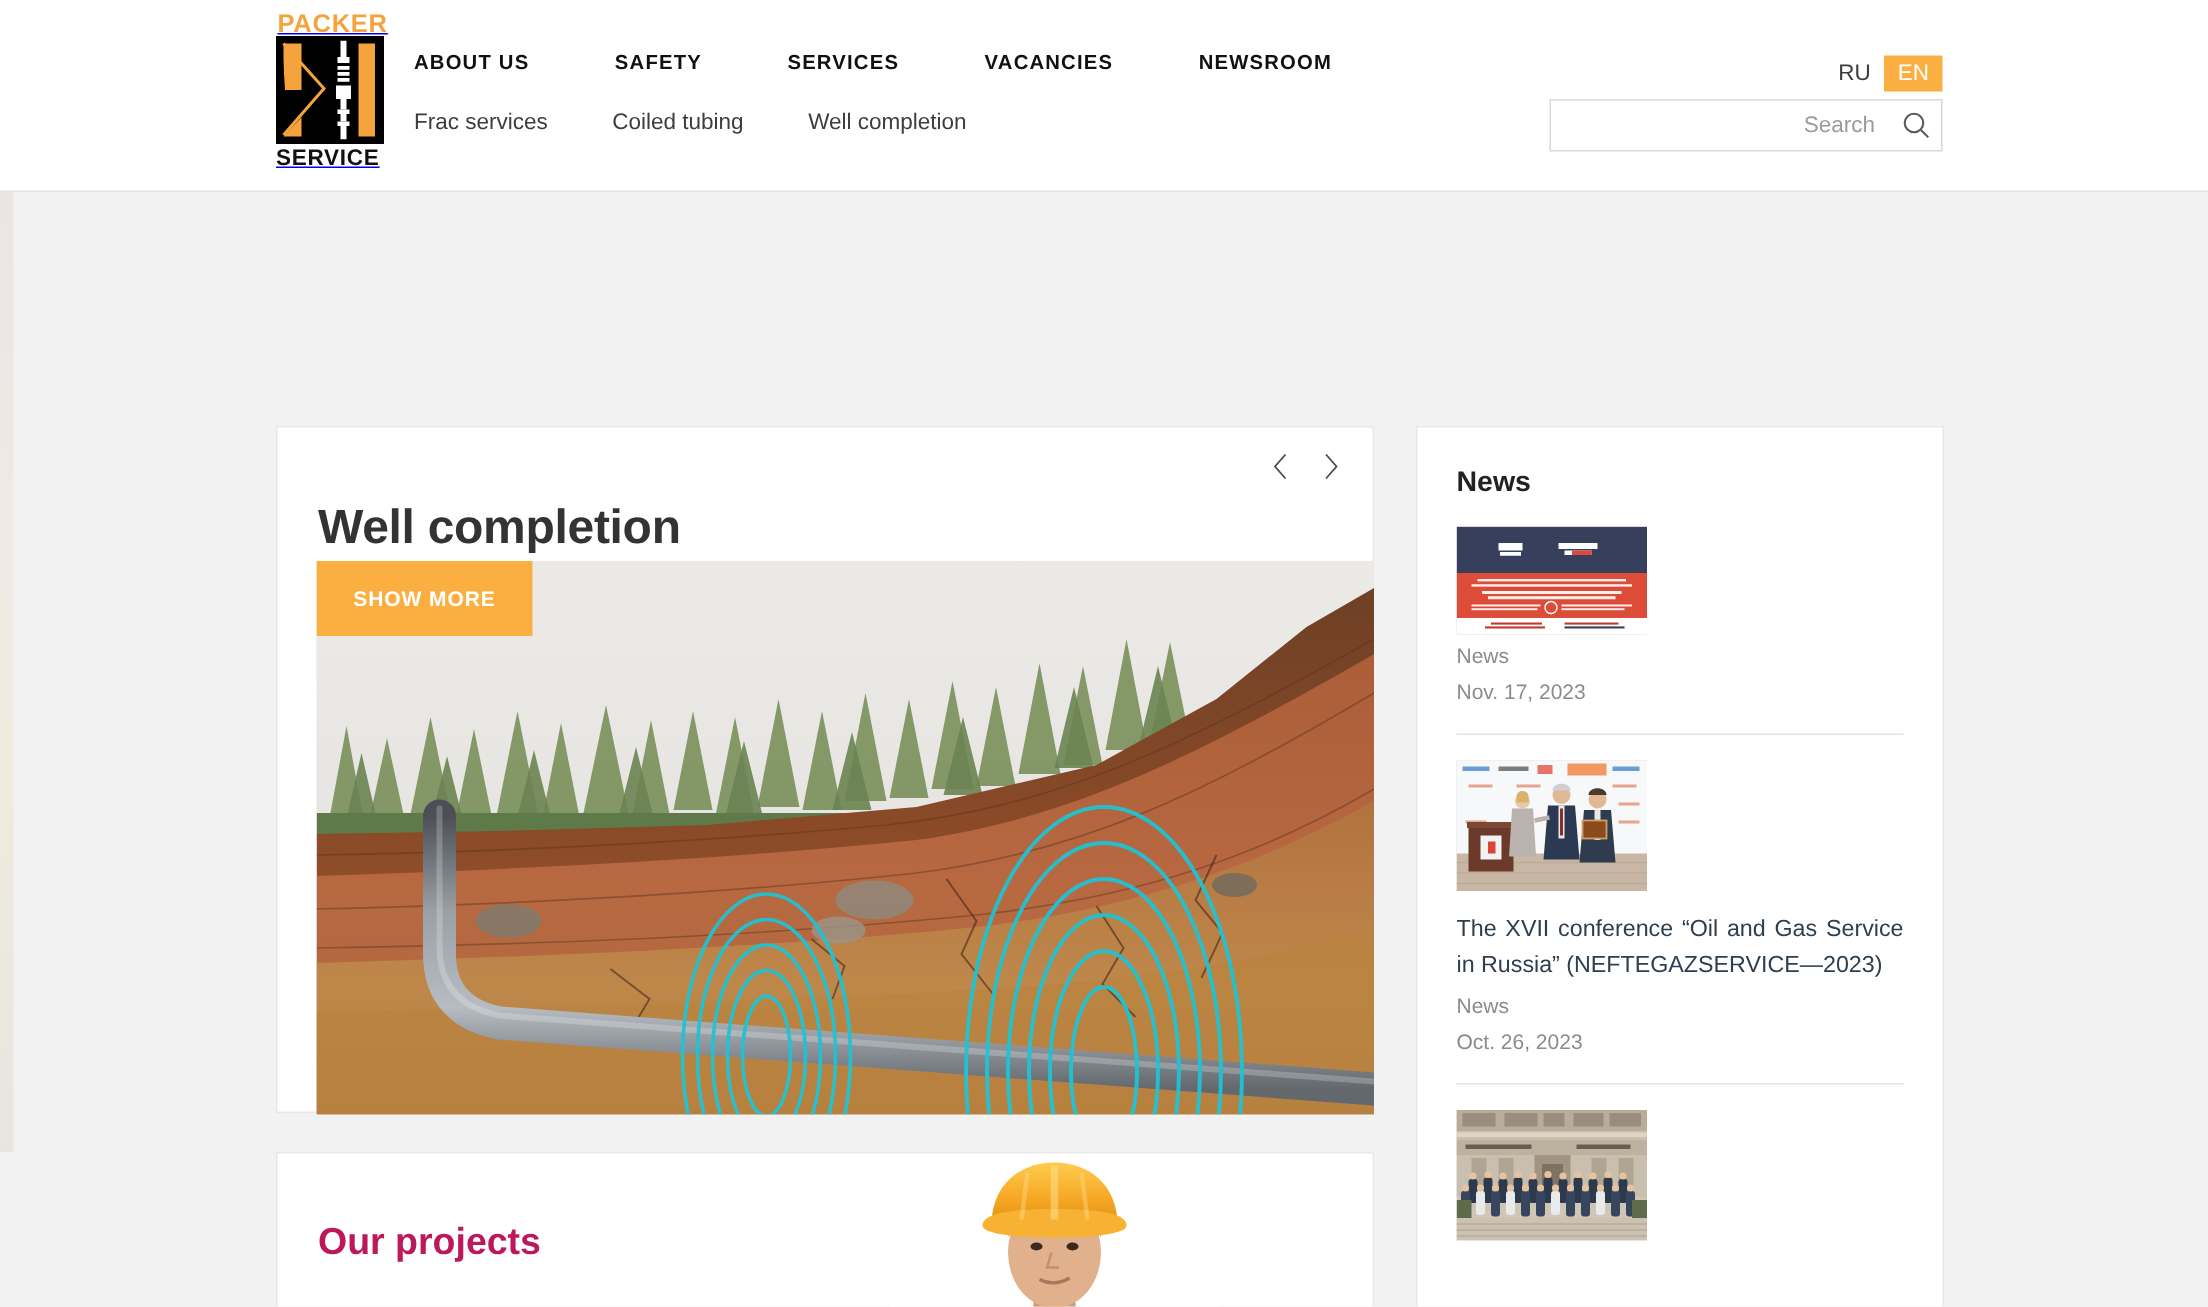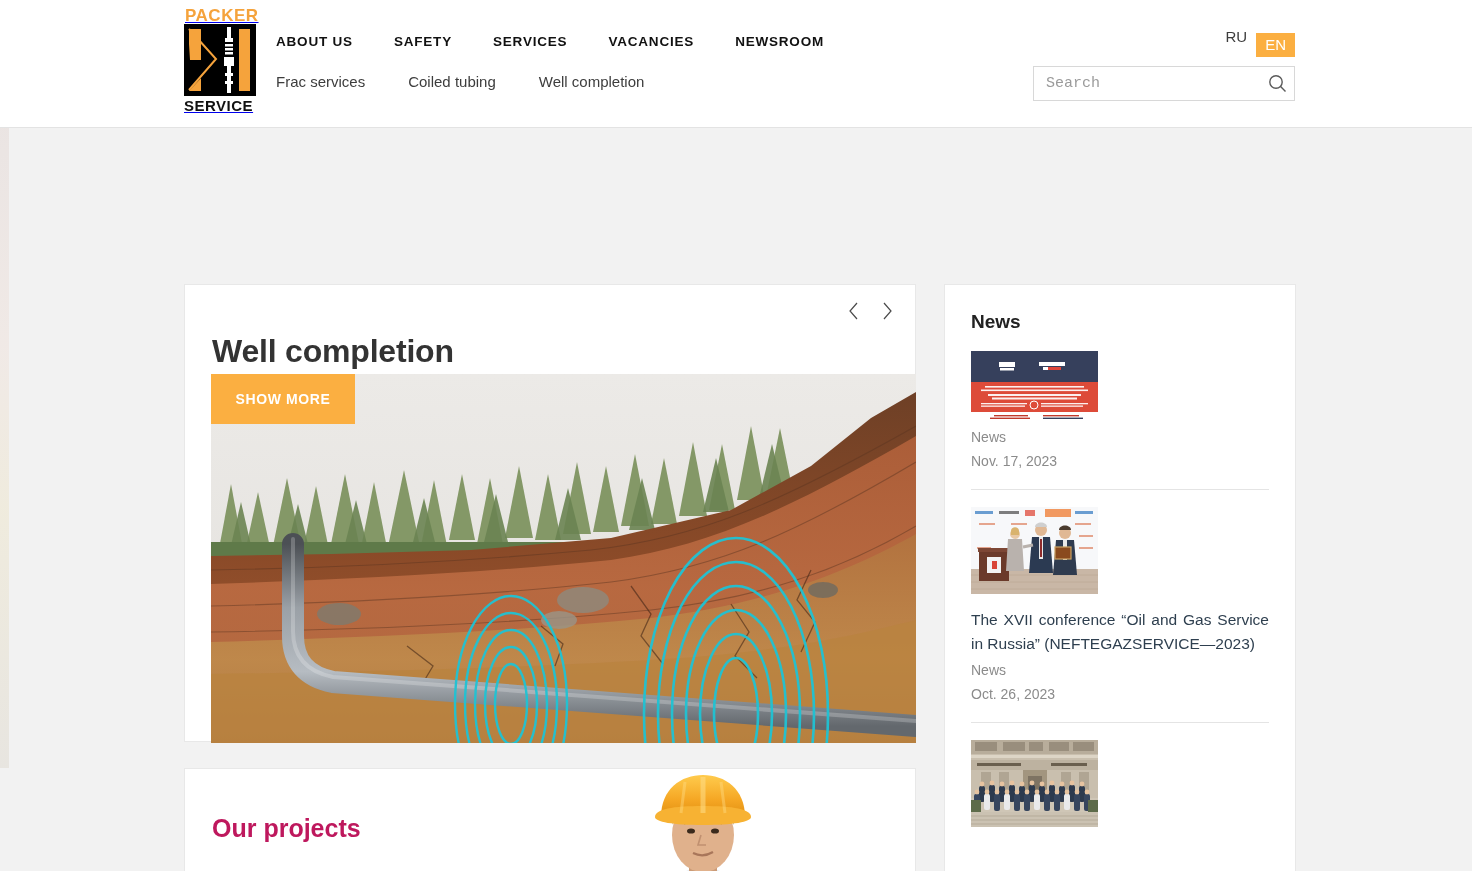--- a/index.html
+++ b/index.html
@@ -47,58 +47,58 @@
   .logo-k { position: absolute; left: 4px; top: 4px; }
   .logo-tool { position: absolute; left: 38px; top: 3px; }
   .logo-word-bottom {
     font-size: 15px; font-weight: bold; letter-spacing: 0.5px;
     color: #111; line-height: 18px; margin-top: 1px;
   }
 
   .nav-main {
     position: absolute;
     left: 276px; top: 34px;
-    display: flex; gap: 0; align-items: flex-end;
+    display: flex; gap: 16px; align-items: flex-end;
   }
   .nav-main a {
     font-size: 13.5px; font-weight: bold; letter-spacing: 0.8px;
     color: #111; text-decoration: none; text-transform: uppercase;
     margin-right: 41px; white-space: nowrap;
   }
   .nav-sub {
     position: absolute;
     left: 276px; top: 73px;
     display: flex;
     justify-content: flex-end;
   }
   .nav-sub a {
     font-size: 15px; color: #3d3d3d; text-decoration: none;
     margin-right: 43px; white-space: nowrap;
   }
 
   .lang {
-    position: absolute; right: 177px; top: 17px;
+    position: absolute; right: 177px; top: 37px;
     display: flex; align-items: center; gap: 0; text-align: center;
   }
   .lang a {
     font-size: 15px; color: #3d3d3d; text-decoration: none;
     padding: 4px 9px; line-height: 16px;
   }
-  .lang a.active { background: #fbaf41; color: #ffffff; font-weight: normal; margin-top: 16px; }
+  .lang a.active { background: #fbaf41; color: #ffffff; font-weight: normal; }
 
   .search-wrap {
     position: absolute; right: 177px; top: 66px;
     width: 262px; height: 35px;
     border: 1px solid #d8d8d8; background: #fff;
     display: flex; align-items: center;
   }
   .search-input {
     border: 0; outline: 0; flex: 1;
     font-size: 15px; color: #555; padding: 0 10px 0 12px;
-    font-family: Liberation Mono, monospace; background: transparent;
+    font-family: Liberation Sans, sans-serif; background: transparent; text-align: right;
   }
   .search-input::placeholder { color: #9b9b9b; }
   .search-btn {
     width: 34px; height: 33px; border: 0; background: transparent;
     cursor: pointer; display: flex; align-items: center; justify-content: center;
   }
 
   
   .page { position: relative; width: 1472px; height: 743px; background: #f2f2f2; }
   .edge-sliver {

